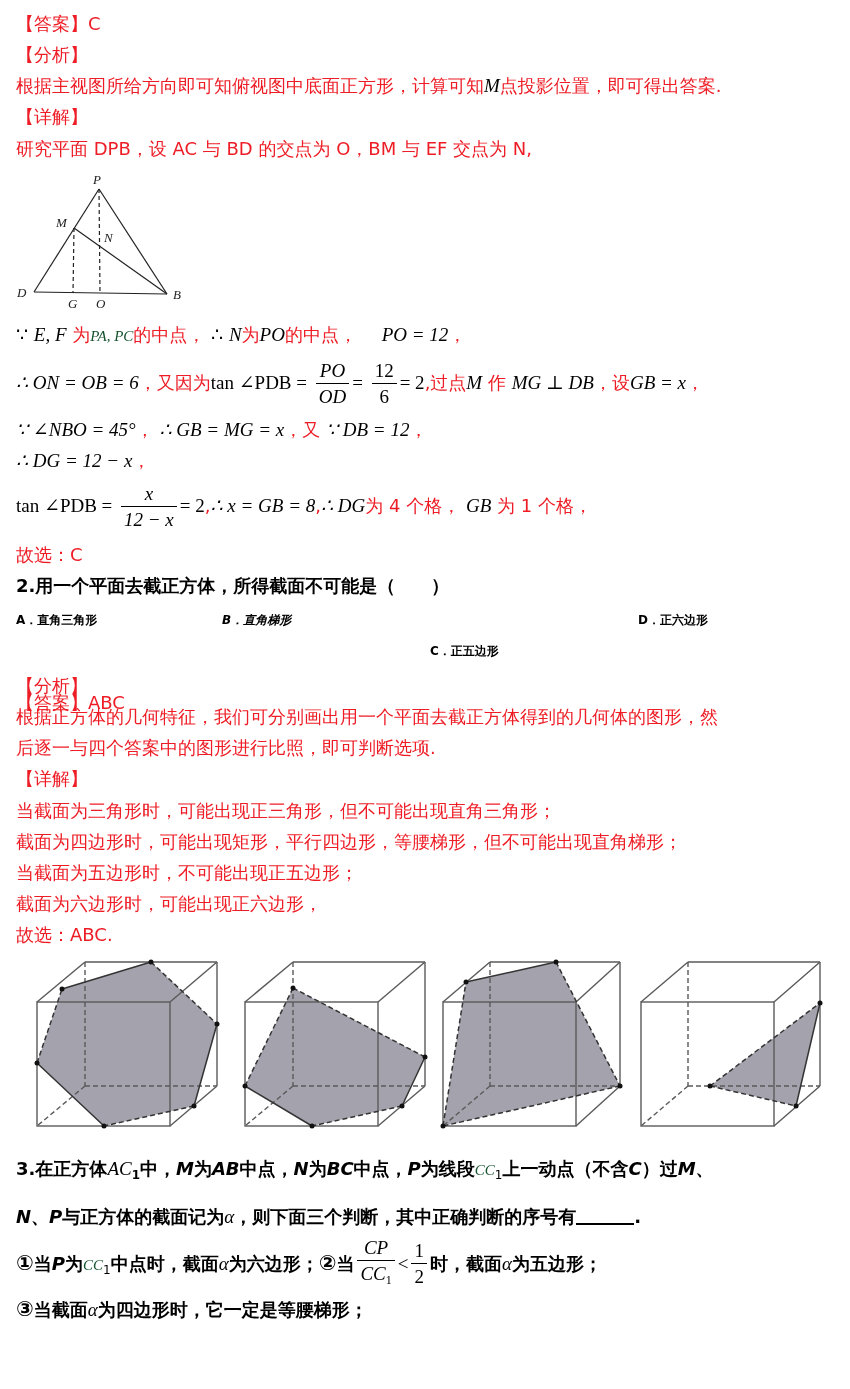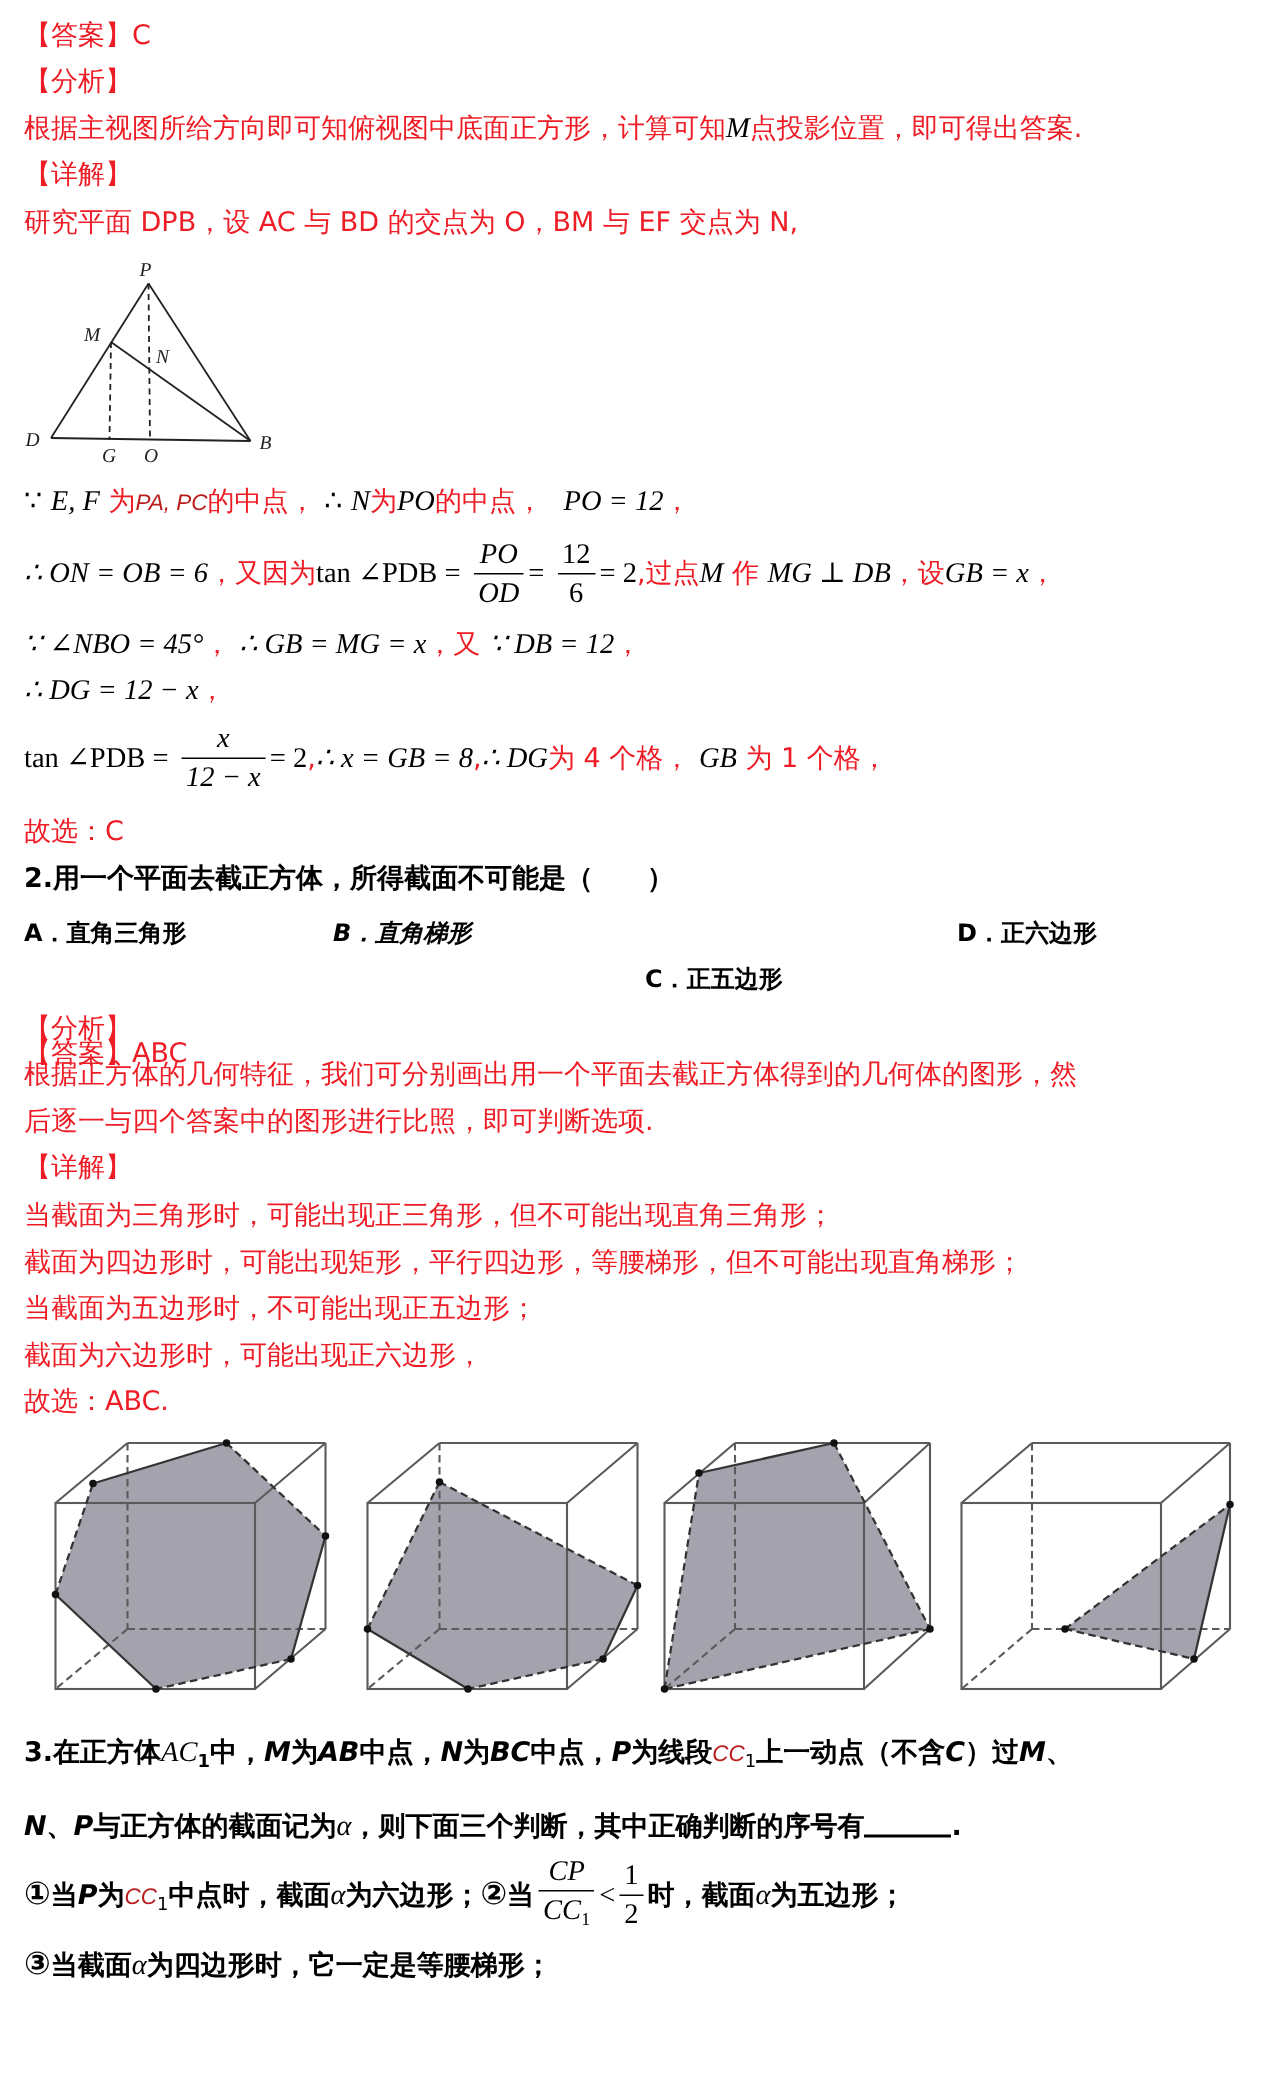--- a/index.html
+++ b/index.html
@@ -2,29 +2,29 @@
 <html><head>
 <meta charset="utf-8">
 <style>
   html, body { margin: 0; padding: 0; background: #ffffff; }
   body { width: 850px; height: 1389px; position: relative; overflow: hidden;
          font-family: "DejaVu Sans", "Liberation Sans", sans-serif; color: #000; }
   .line { position: absolute; left: 16px; white-space: nowrap; font-size: 18px; line-height: 24px; }
   .red { color: #ee1c25; }
   .m { font-family: "Liberation Serif", "DejaVu Serif", serif; font-style: italic; font-size: 19px; color: #000; }
   .mu { font-family: "Liberation Serif", "DejaVu Serif", serif; font-style: normal; font-size: 19px; color: #000; }
-  .ms { font-family: Liberation Sans, sans-serif; font-style: italic; font-size: 15px; color: #b91c1c; }
+  .ms { font-family: Liberation Serif, serif; font-style: italic; font-size: 15px; color: #14532d; }
   .b { font-weight: bold; }
   .frac { display: inline-block; vertical-align: middle; text-align: center; margin: 0 3px; }
   .frac .num { display: block; border-bottom: 1px solid #000; padding: 0 3px; line-height: 24px; }
   .frac .den { display: block; padding: 0 3px; line-height: 26px; }
   .sub { font-size: 12px; vertical-align: -4px; font-style: normal; }
   .underline-blank { display: inline-block; width: 58px; border-bottom: 2px solid #000; height: 18px; vertical-align: -2px; }
   svg { position: absolute; }
-  .opt { position: absolute; font-weight: bold; font-size: 16px; }
+  .opt { position: absolute; font-weight: bold; font-size: 12px; }
 </style>
 </head>
 <body>
 
 <div class="line red" style="top:12px;">
   <span>【答案】</span><span>C</span>
 </div>
 <div class="line red" style="top:43px;">【分析】</div>
 <div class="line red" style="top:74px;">
   <span>根据主视图所给方向即可知俯视图中底面正方形，计算可知</span><span class="m">M</span><span>点投影位置，即可得出答案.</span>
@@ -51,21 +51,21 @@
     <text x="163" y="131">B</text>
   </g>
 </svg>
 
 <div class="line red" style="top:323px;">
   <span class="mu">∵</span>
   <span class="m">E, F</span>
   <span>为</span><span class="ms">PA, PC</span><span>的中点，</span>
   <span class="mu">∴</span>
   <span class="m">N</span><span>为</span><span class="m">PO</span><span>的中点，</span>
-  <span class="m" style="margin-left:8px">PO = 12</span><span>，</span>
+  <span class="m" style="margin-left:19px">PO = 12</span><span>，</span>
 </div>
 
 <div class="line red" style="top:357px; line-height:52px;">
   <span class="m">∴ ON = OB = 6</span><span>，又因为</span><span class="mu">tan ∠PDB =</span>
   <span class="frac"><span class="num m">PO</span><span class="den m">OD</span></span><span class="mu">=</span>
   <span class="frac"><span class="num mu">12</span><span class="den mu">6</span></span><span class="mu">= 2</span><span>,过点</span><span class="m">M</span>
   <span>作</span>
   <span class="m">MG ⊥ DB</span><span>，设</span><span class="m">GB = x</span><span>，</span>
 </div>
 

